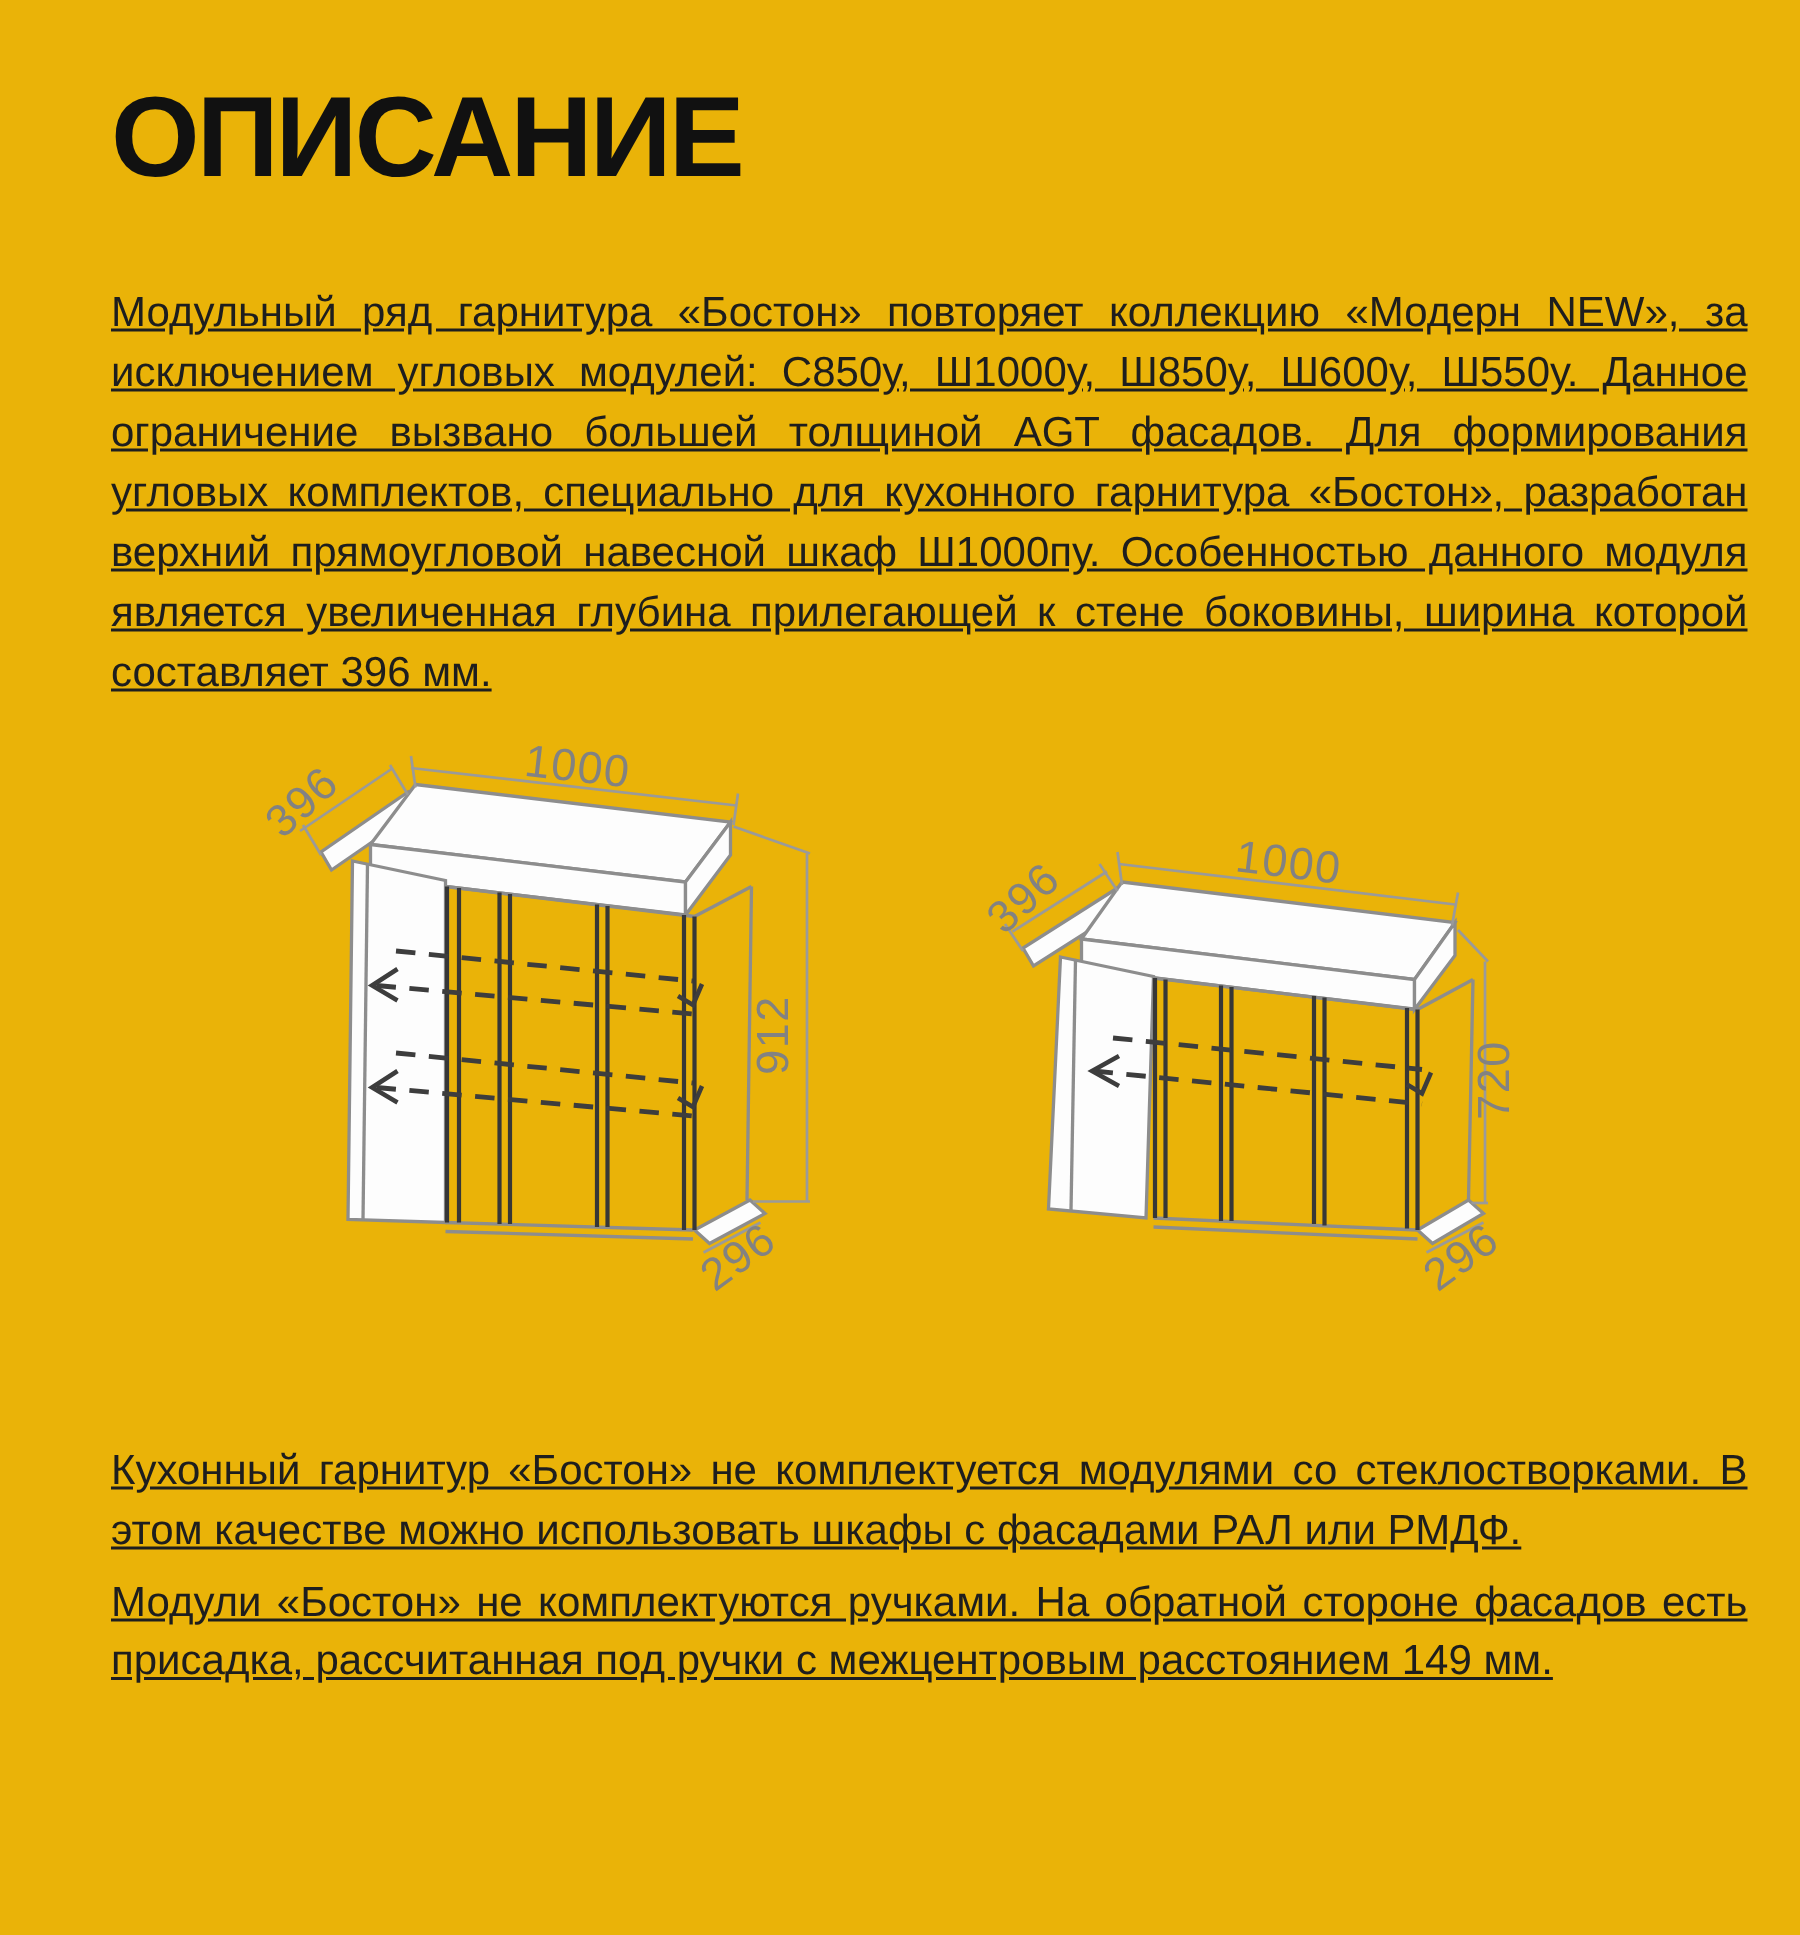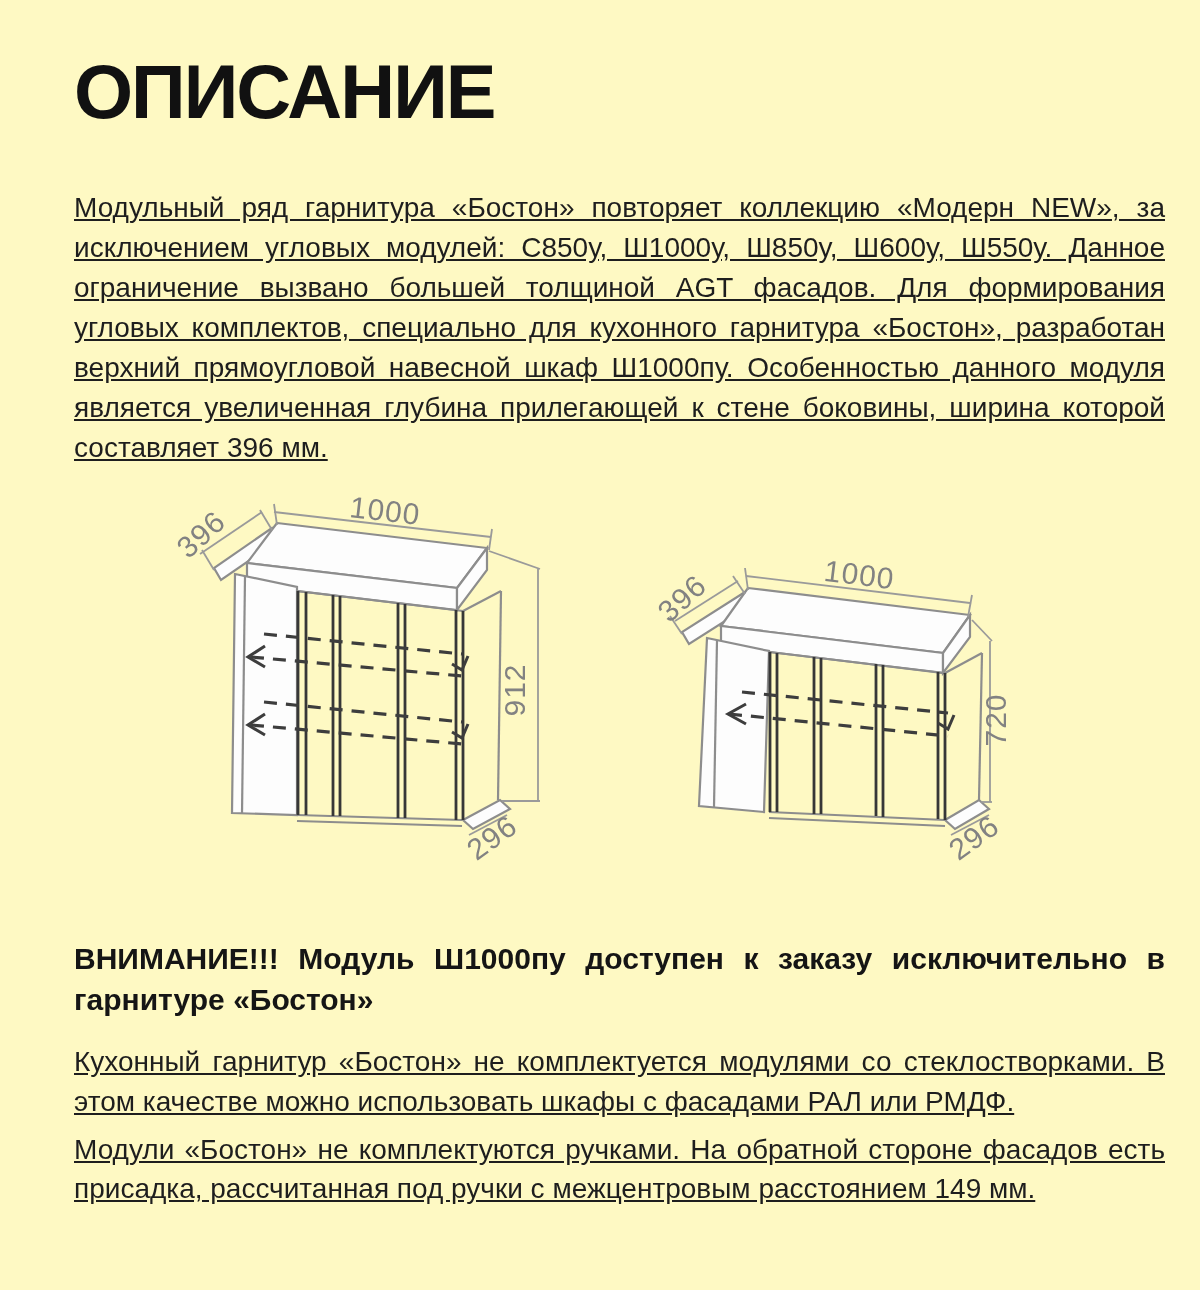--- a/index.html
+++ b/index.html
@@ -1,20 +1,20 @@
 <!DOCTYPE html>
 <html lang="ru"><head>
 <meta charset="utf-8">
 <style>
   html,body{margin:0;padding:0;background:#e8e8e8;}
   .page{
     position:relative;
     width:1200px;height:1290px;
     margin:0 auto;
-    background:#fef9c3;
+    background:#eab308;
     overflow:hidden;
     font-family:"Liberation Sans","DejaVu Sans",sans-serif;
     color:#1d1d1d;
   }
   .content{padding:0 35px 0 74px;}
   .doc-title{
     margin:52px 0 0 0;
     font-size:76px;
     line-height:80px;
     font-weight:bold;
@@ -203,20 +203,19 @@
         </g>
 
         <g>
           <line class="dim" x1="317" y1="295" x2="355" y2="275"></line>
           <text class="dimtxt" x="346" y="306" text-anchor="middle" transform="rotate(-36 346 306)">296</text>
         </g>
       </svg>
 
     </div>
 
-    <p class="warning">ВНИМАНИЕ!!! Модуль Ш1000пу доступен к заказу исключительно в гарнитуре «Бостон»</p>
 
     <p class="para glass">Кухонный гарнитур «Бостон» не комплектуется модулями со стеклостворками. В этом качестве можно использовать шкафы с фасадами РАЛ или РМДФ.</p>
 
     <p class="para handles">Модули «Бостон» не комплектуются ручками. На обратной стороне фасадов есть присадка, рассчитанная под ручки с межцентровым расстоянием 149 мм.</p>
 
   </div>
 </div>
 
 </body></html>

